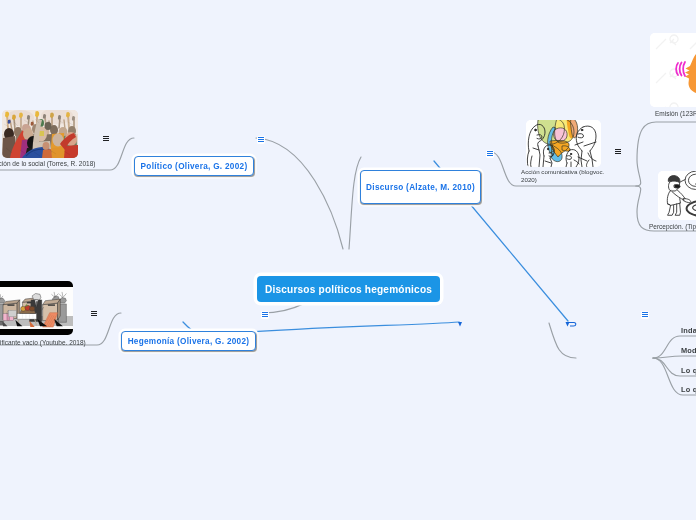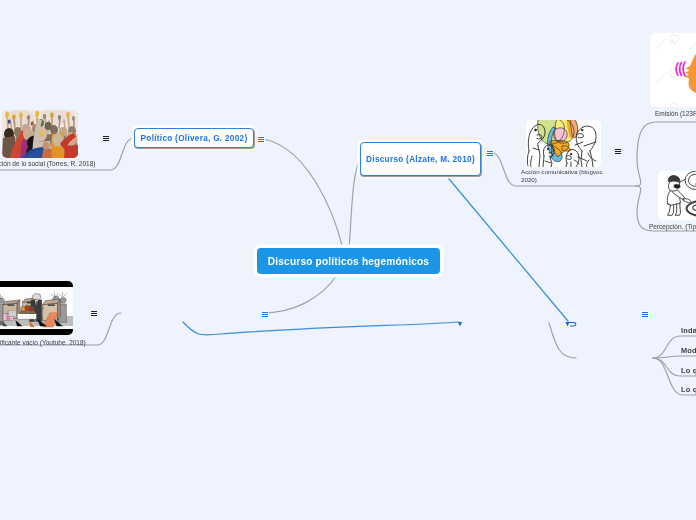--- a/index.html
+++ b/index.html
@@ -1,20 +1,20 @@
 <!DOCTYPE html>
 <html><head>
 <meta charset="utf-8">
 <style>
   html,body{margin:0;padding:0;}
   body{width:696px;height:520px;overflow:hidden;background:#eff3fd;
        font-family:"Liberation Sans",sans-serif;}
   #canvas{position:relative;width:696px;height:520px;overflow:hidden;background:#eff3fd;}
   svg.layer{position:absolute;left:0;top:0;width:696px;height:520px;}
-  .node{position:absolute;box-sizing:border-box;white-space:nowrap;}
+  .node{position:absolute;box-sizing:border-box;white-space:nowrap;margin-top:28px;}
 
   .topic{
     background:#fff;border:1.6px solid #2f81dc;border-radius:4px;
     color:#1a73e8;font-weight:bold;
     display:flex;align-items:center;justify-content:center;
     box-shadow:0.5px 1px 1px rgba(0,0,0,0.42), 0 0 0 2.5px #fff;
   }
   .central{
     background:#1b95e6;border-radius:4px;color:#fff;font-weight:bold;
     display:flex;align-items:center;justify-content:center;
@@ -51,41 +51,44 @@
       <path d="M 653 358 C 667 358 666 376 680 376 L 696 376"></path>
       <path d="M 653 358 C 669 358 667 395 683 395 L 696 395"></path>
     </g>
     <g fill="none" stroke="#3b8ede" stroke-width="1.25" stroke-linecap="round">
       <path d="M 434 161 L 568 321"></path>
       <path d="M 183 322 C 196 336 200 336 220 334 C 310 327 420 325 459 322"></path>
     </g>
   </svg>
 
   <div class="node central" style="left:257px;top:248px;width:183px;height:26px;font-size:10.1px;letter-spacing:.2px;">
-    <span>Discurso políticos hegemónicos</span>
+    <span>Discursos políticos hegemónicos</span>
   </div>
 
   <div class="node topic" style="left:134px;top:128px;width:120px;height:20px;font-size:8.2px;letter-spacing:.3px;">
     <span>Político (Olivera, G. 2002)</span>
   </div>
   <div class="burger" style="left:256.5px;top:135.5px;width:5.5px;height:5.5px;">
     <i></i>
       <i></i>
       <i></i>
   </div>
 
   <div class="node topic" style="left:360px;top:142px;width:121px;height:34px;font-size:8.2px;letter-spacing:.3px;">
     <span>Discurso (Alzate, M. 2010)</span>
   </div>
   <div class="burger" style="left:485.5px;top:149.5px;width:5.5px;height:5.5px;">
     <i></i>
       <i></i>
       <i></i>
   </div>
 
+  <div class="node topic" style="left:121px;top:303px;width:135px;height:20px;font-size:8.2px;letter-spacing:.3px;">
+    <span>Hegemonía (Olivera, G. 2002)</span>
+  </div>
   <div class="burger" style="left:260.5px;top:310.5px;width:5.5px;height:5.5px;">
     <i></i>
       <i></i>
       <i></i>
   </div>
 
   <div class="burger" style="left:640.5px;top:310.5px;width:5.5px;height:5.5px;">
     <i></i>
       <i></i>
       <i></i>

